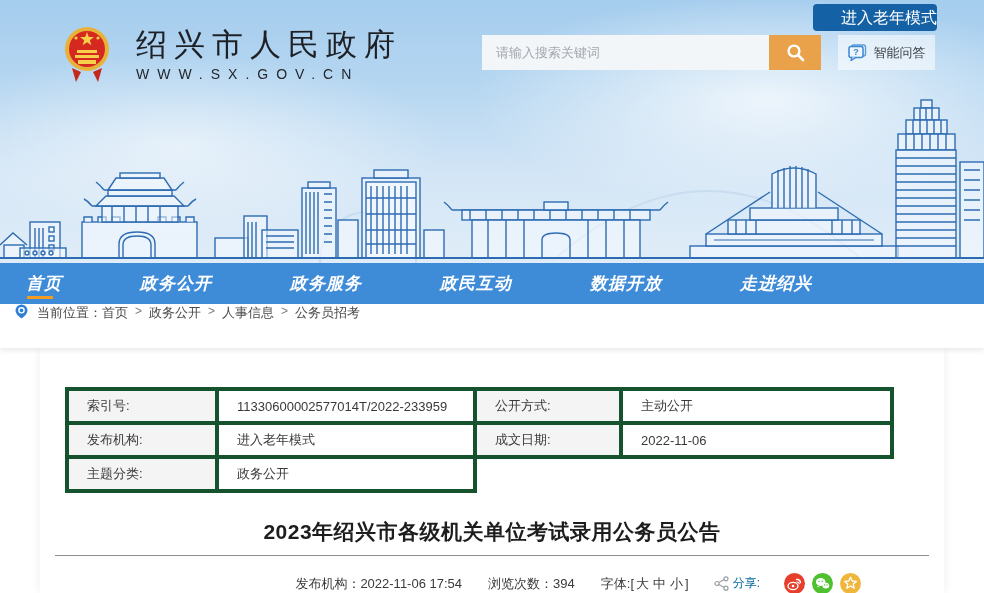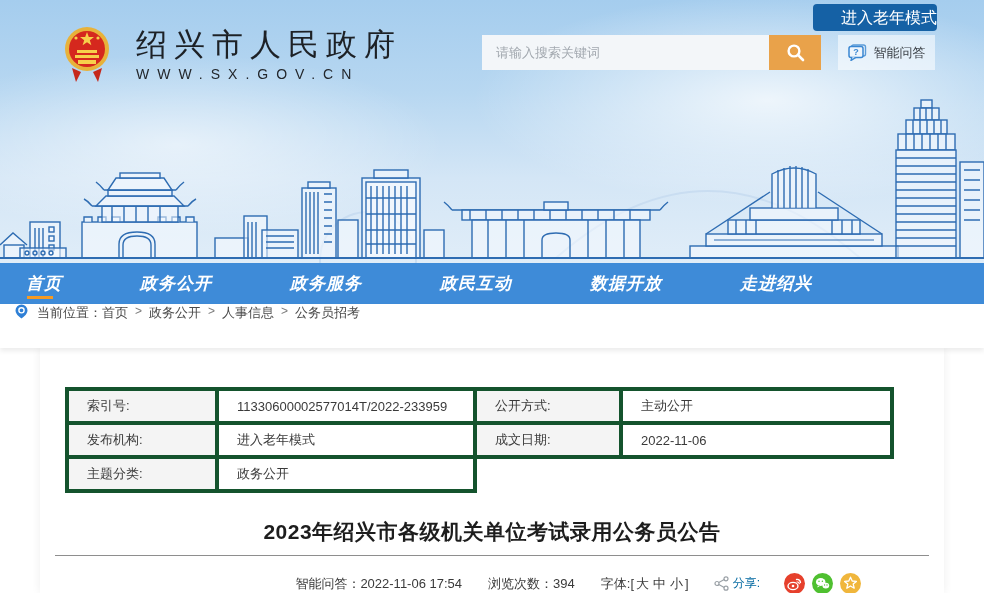--- a/index.html
+++ b/index.html
@@ -256,21 +256,21 @@
       <td class="noborder"></td>
       <td class="noborder"></td>
     </tr>
   </tbody>
     </table>
 
   <h1 class="article-title">2023年绍兴市各级机关单位考试录用公务员公告</h1>
   <div class="divider"></div>
 
   <div class="meta-row">
-    <span class="meta-item"><span>智能问答：</span><span>2022-11-06 17:54</span></span>
+    <span class="meta-item"><span>发布机构：</span><span>2022-11-06 17:54</span></span>
     <span class="meta-item"><span>浏览次数：</span><span>394</span></span>
     <span class="meta-item"><span>字体:[</span><span class="font-size-opt">大</span><span class="font-size-opt">中</span><span class="font-size-opt">小</span><span>]</span></span>
 
     <span class="share-group">
       <svg class="share-nodes" viewBox="0 0 15 15">
         <circle cx="3" cy="7.5" r="2" stroke="#9aa0a6" stroke-width="1.2" fill="none"></circle>
         <circle cx="12" cy="2.8" r="2" stroke="#9aa0a6" stroke-width="1.2" fill="none"></circle>
         <circle cx="12" cy="12.2" r="2" stroke="#9aa0a6" stroke-width="1.2" fill="none"></circle>
         <line x1="4.8" y1="6.6" x2="10.2" y2="3.6" stroke="#9aa0a6" stroke-width="1.2"></line>
         <line x1="4.8" y1="8.4" x2="10.2" y2="11.4" stroke="#9aa0a6" stroke-width="1.2"></line>

